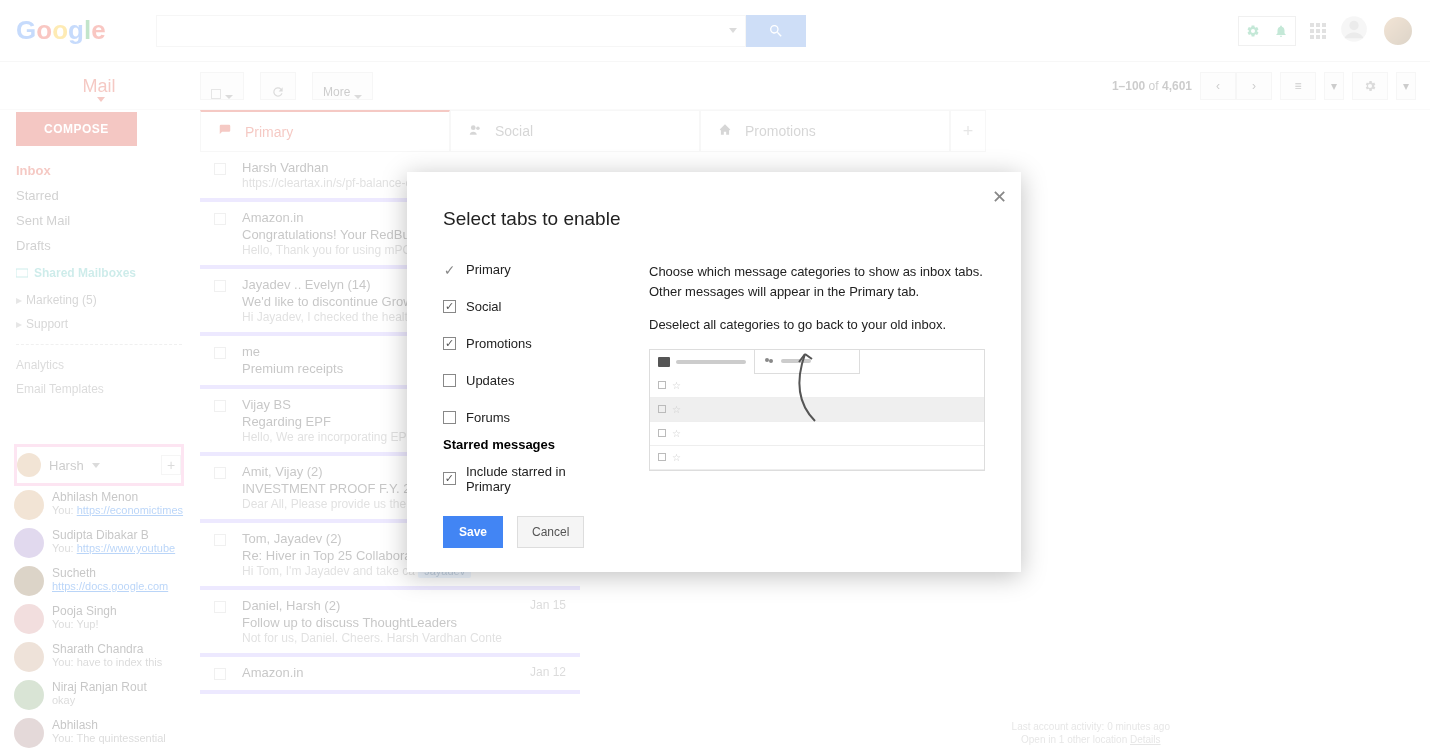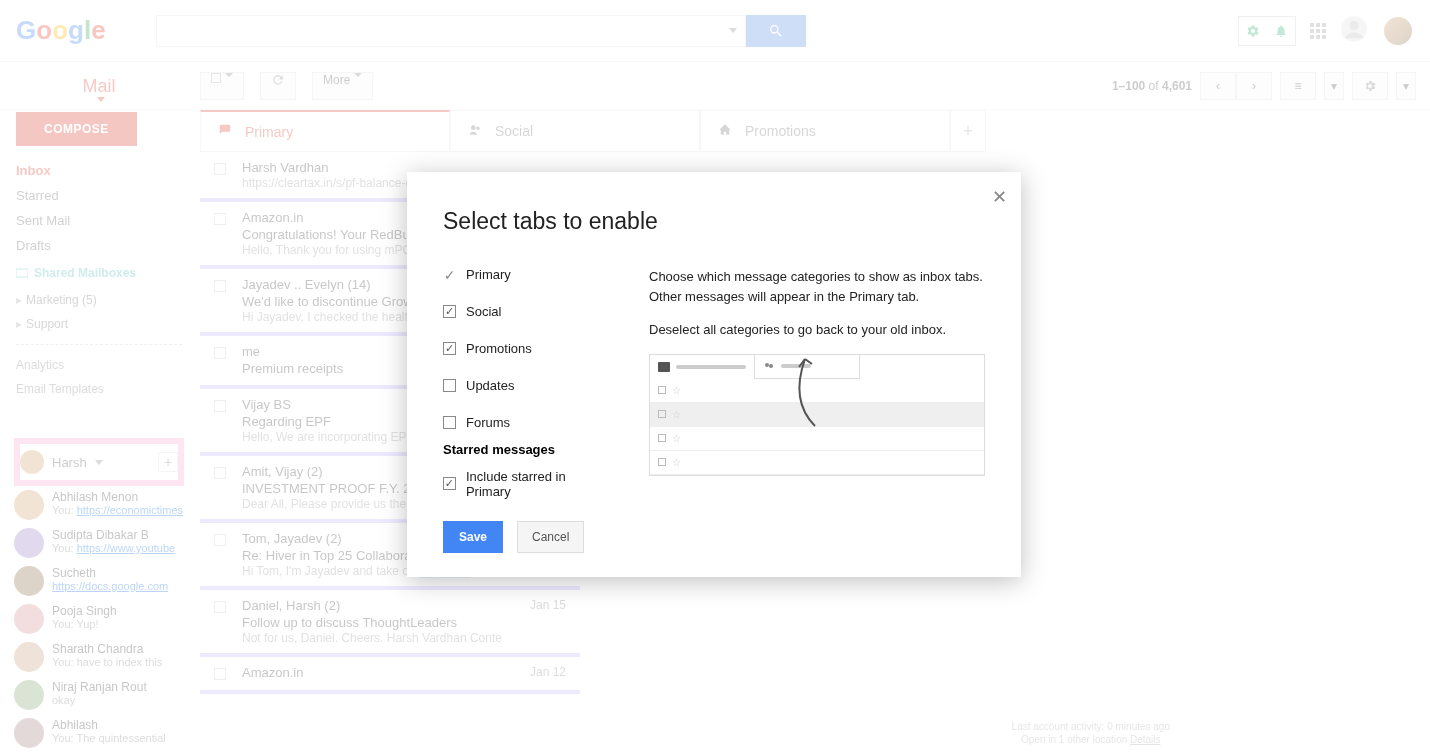--- a/index.html
+++ b/index.html
@@ -16,39 +16,39 @@
 .search-btn svg { fill: #fff; }
 .hdr-right { margin-left: auto; display: flex; align-items: center; gap: 14px; }
 .notif-box { display: flex; border: 1px solid #ccc; }
 .notif-box div { width: 28px; height: 28px; display: flex; align-items: center; justify-content: center; }
 .apps-icon { display: grid; grid-template-columns: repeat(3,4px); gap: 2px; }
 .apps-icon span { width:4px; height:4px; background:#999; }
 .avatar { width: 32px; height: 32px; border-radius: 50%; background: #ddd; border: 2px solid #fff; }
 
 
 .toolbar { height: 48px; display: flex; align-items: center; padding: 0 14px 0 200px; border-bottom: 1px solid #eee; }
-.tb-btn { height: 28px; border: 1px solid #e0e0e0; background: #f7f7f7; display: flex; align-items: flex-start; padding: 0 10px; margin-right: 16px; font-size: 12px; color: #555; cursor: pointer; }
+.tb-btn { height: 28px; border: 1px solid #e0e0e0; background: #f7f7f7; display: flex; align-items: flex-end; padding: 0 10px; margin-right: 16px; font-size: 12px; color: #555; cursor: pointer; }
 .tb-right { margin-left: auto; display: flex; align-items: center; gap: 8px; font-size: 12px; color: #555; }
 .pager { display: flex; }
 .pager div, .tb-icon-btn { width: 36px; height: 28px; border: 1px solid #e0e0e0; display:flex; align-items:center; justify-content:center; background:#f7f7f7; }
 
 
 .sidebar { position: absolute; left: 0; top: 62px; width: 190px; padding: 8px 8px 0 16px; }
 .mail-label { color: #dd4b39; font-size: 18px; padding: 6px 0 10px; display:flex; align-items:center;flex-direction:column; }
 .compose { background: #db4437; color: #fff; font-size: 12px; font-weight: bold; letter-spacing: 0.5px; padding: 10px 28px; border: none; margin-bottom: 12px; cursor: pointer; }
 .nav-item { font-size: 13px; color: #666; padding: 5px 0; cursor: pointer; }
 .nav-item.active { color: #dd4b39; font-weight: bold; }
 .shared-mb { color: #5abfba; font-size: 12px; font-weight: bold; padding: 8px 0; display:flex; align-items:center; gap:6px; }
 .sb-folder { font-size: 12px; color: #777; padding: 5px 0; display:flex; align-items:center; gap:4px; }
 .sb-sep { border-top: 1px dashed #ccc; margin: 8px 0; }
 .sb-tool { font-size: 12px; color: #888; padding: 5px 0; }
 
 
 .chat-roster { position: absolute; left: 14px; bottom: 0; width: 170px; }
-.chat-head { display:flex; align-items:center; gap:8px; padding:6px 0; font-size:13px; color:#555; border:6px solid #f9a8d4; }
+.chat-head { display:flex; align-items:center; gap:8px; padding:6px 0; font-size:13px; color:#555; border:3px solid #f9a8d4; }
 .chat-add { width:20px; height:20px; border:1px solid #ddd; display:flex; align-items:center; justify-content:center; font-size:14px; color:#888; margin-left:auto; }
 .contact { display:flex; gap:8px; padding:4px 0; font-size:12px; color:#555; }
 .contact .av { width:30px; height:30px; border-radius:50%; background:#ccc; flex-shrink:0; }
 .contact .name { font-size:12px; color:#444; white-space:nowrap; overflow:hidden; text-overflow:ellipsis; }
 .contact .sub { font-size:11px; color:#888; white-space:nowrap; overflow:hidden; text-overflow:ellipsis; }
 .contact .sub a { color:#1a73e8; text-decoration:underline; }
 
 
 .main { position: absolute; left: 200px; top: 110px; right: 0; }
 .tabs { display: flex; }
@@ -67,21 +67,21 @@
 .mail-date { color:#888; font-size:12px; }
 .mail-top { display:flex; justify-content:space-between; }
 .tag-chip { display:inline-block; background:#c9e0fd; color:#3a6ea5; font-size:11px; padding:1px 6px; border-radius:2px; }
 
 
 .overlay { position:absolute; inset:0; background:rgba(255,255,255,0.7); }
 
 
 .dialog { position:absolute; left:407px; top:172px; width:614px; background:#fff; box-shadow: 0 4px 24px rgba(0,0,0,0.25); padding: 36px 36px 24px; }
 .dlg-close { position:absolute; right:14px; top:14px; font-size:18px; color:#888; cursor:pointer; }
-.dlg-title { font-size:23px; color:#222; margin-bottom: 32px; }
+.dlg-title { font-size:19px; color:#222; margin-bottom: 32px; }
 .dlg-body { display:flex; gap:36px; }
 .dlg-left { width: 170px; }
 .chk-row { display:flex; align-items:center; gap:10px; font-size:13px; color:#222; margin-bottom: 22px; cursor:pointer; }
 .chk { width:13px; height:13px; border:1px solid #888; display:inline-flex; align-items:center; justify-content:center; }
 .chk.checked::after { content:"✓"; font-size:11px; color:#555; line-height:1; }
 .chk.primary { border:none; }
 .chk.primary::after { content:"✓"; color:#888; font-size:14px; }
 .dlg-sub { font-size:13px; font-weight:bold; margin: 6px 0 12px; }
 .dlg-right { flex:1; font-size:13px; color:#222; line-height:1.5; }
 .dlg-right p { margin-bottom: 14px; }

